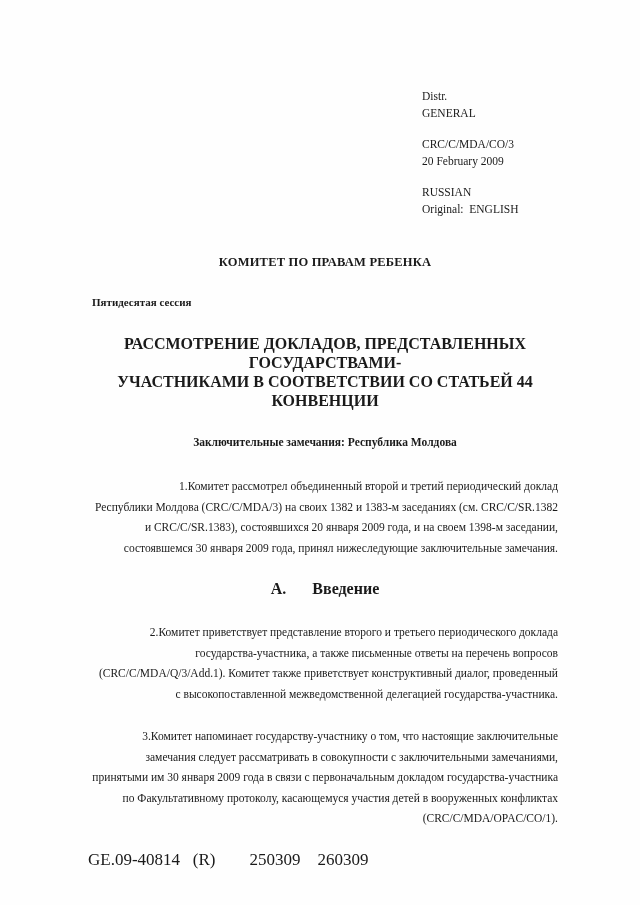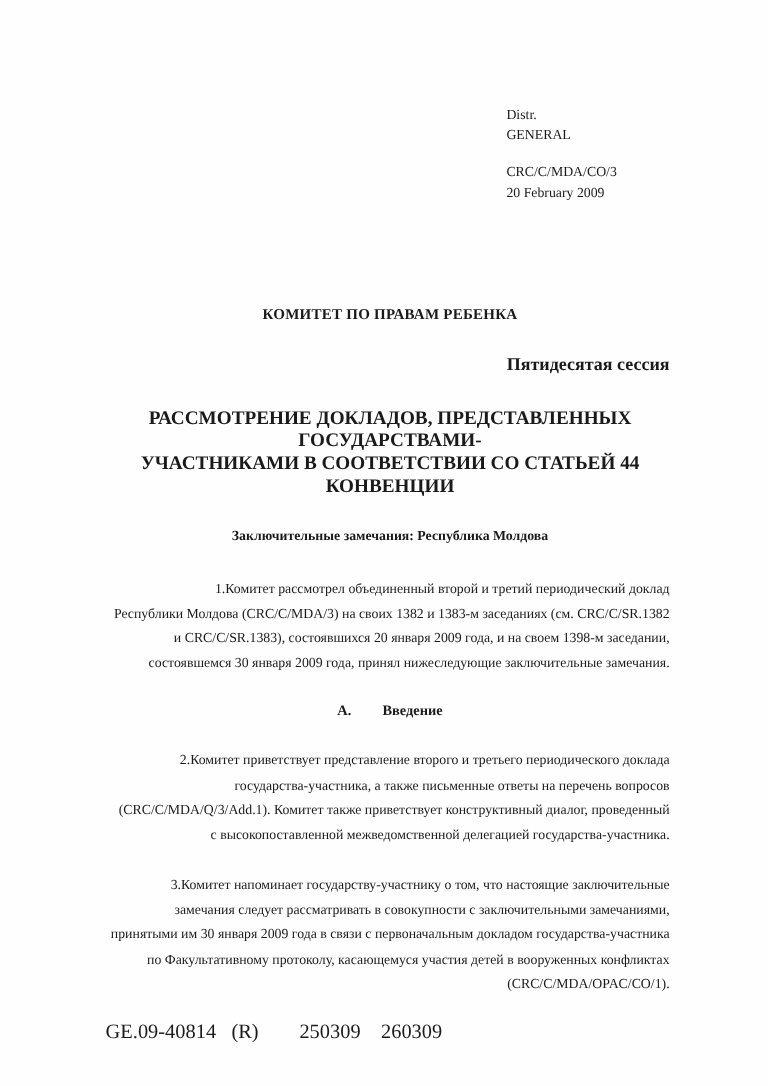--- a/index.html
+++ b/index.html
@@ -44,23 +44,23 @@
   }
 
   .title-main {
     text-align: center;
     font-weight: bold;
     font-size: 12.5px;
     letter-spacing: 0.2px;
     margin: 0 0 26px 0;
   }
   .session {
-    text-align: right;
+    text-align: left;
     font-weight: bold;
-    font-size: 15px;
+    font-size: 11px;
     margin: 0 0 26px 0;
   }
   .subject {
     text-align: center;
     font-weight: bold;
     font-size: 16px;
     line-height: 19px;
     margin: 0 0 26px 0;
   }
   .concluding {
@@ -77,21 +77,21 @@
     margin: 0 0 22px 0;
   }
   .para .num {
     display: inline-block;
     width: 36px;
   }
   .para .rest {
     display: inline;
   }
   .section-head {
-    font-size: 12px;
+    font-size: 16px;
     font-weight: bold;
     text-align: center;
     margin: 0 0 24px 0;
   }
   .section-head .letter {
     margin-right: 26px;
   }
 
   .footer {
     position: absolute;
@@ -107,20 +107,24 @@
 <div class="page">
 
   <div class="distr-block">
     <div class="grp">
       <div class="distr-line">Distr.</div>
       <div class="distr-line">GENERAL</div>
     </div>
     <div class="grp">
       <div class="distr-line">CRC/C/MDA/CO/3</div>
       <div class="distr-line">20 February 2009</div>
+    </div>
+    <div class="grp">
+      <div class="distr-line">RUSSIAN</div>
+      <div class="distr-line">Original:  ENGLISH</div>
     </div>
   </div>
 
   <div class="body-area">
 
     <div class="title-main">КОМИТЕТ ПО ПРАВАМ РЕБЕНКА</div>
 
     <div class="session">Пятидесятая сессия</div>
 
     <div class="subject">

